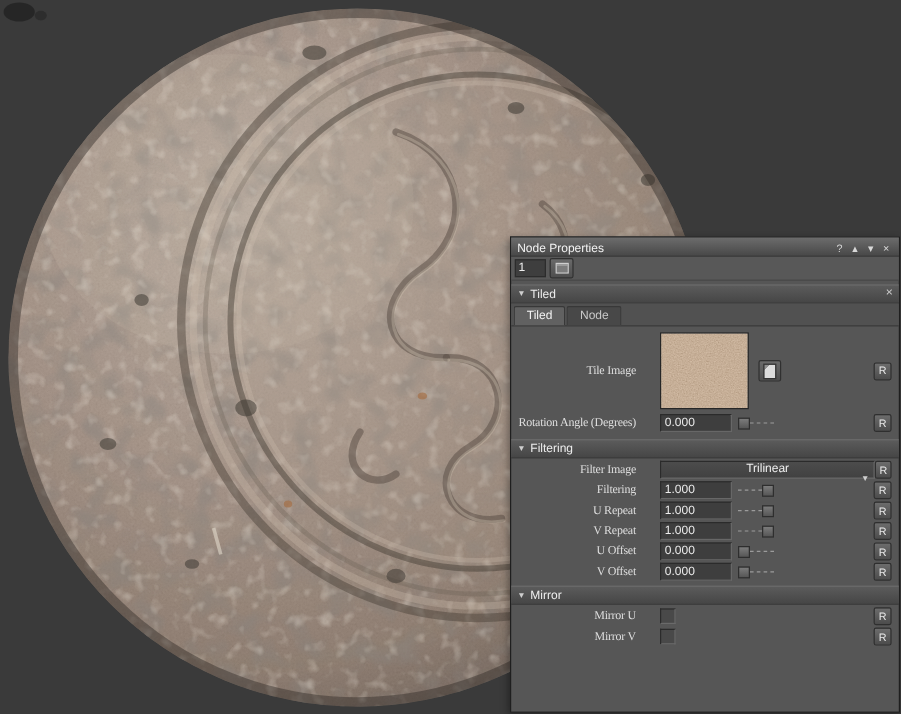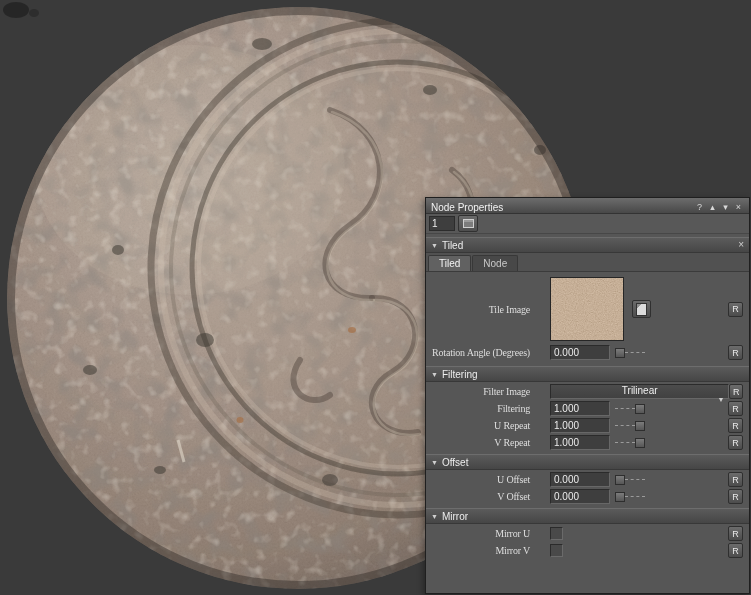--- a/index.html
+++ b/index.html
@@ -281,24 +281,20 @@
   <div class="prow">
     <span class="plabel">V Repeat</span>
     <div class="vfield">1.000</div>
     <div class="mini-slider">
       <span class="dashes"></span>
       <span class="knob"></span>
     </div>
     <div class="reset">R</div>
   </div>
 
-  <div class="section-header">
-    <span class="disclosure">▼</span>
-    <span>Offset</span>
-  </div>
 
   <div class="prow">
     <span class="plabel">U Offset</span>
     <div class="vfield">0.000</div>
     <div class="mini-slider knob-first">
       <span class="dashes"></span>
       <span class="knob"></span>
     </div>
     <div class="reset">R</div>
   </div>

